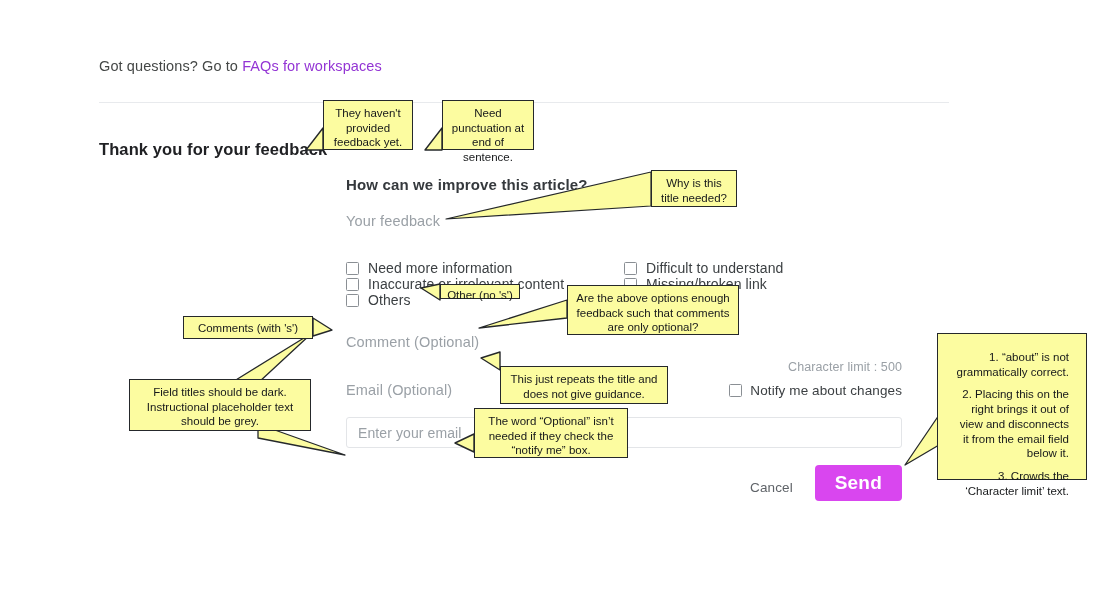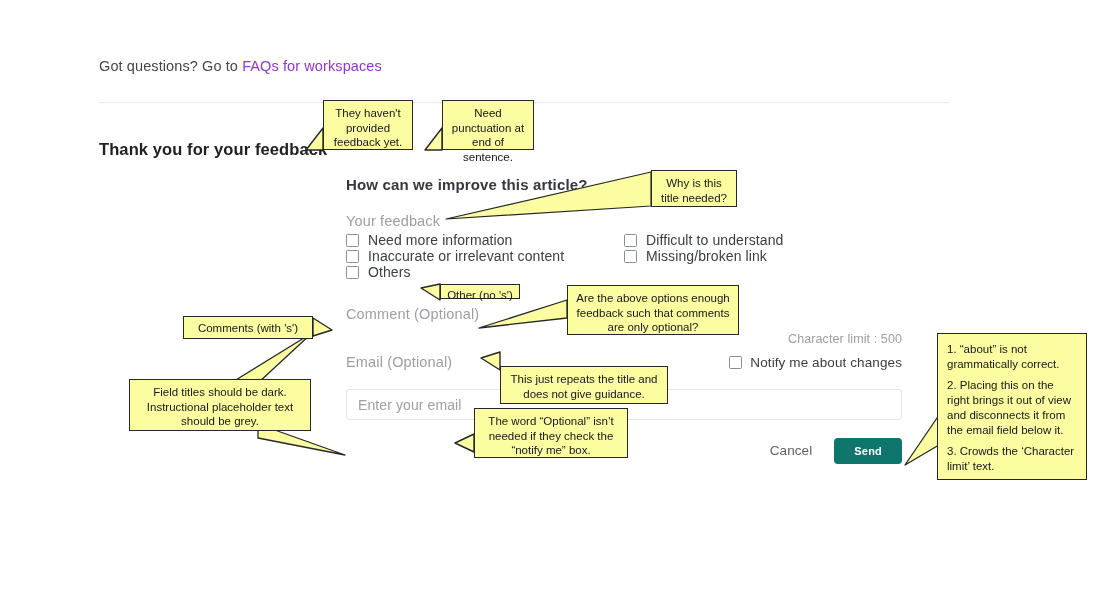--- a/index.html
+++ b/index.html
@@ -56,21 +56,21 @@
     letter-spacing: 0.15px;
     margin: 0 0 20px 0;
   }
   .field-label {
     font-size: 14.5px;
     color: #9aa0a6;
     letter-spacing: 0.15px;
     margin: 0;
   }
   .cb-grid {
-    margin-top: 3px;
+    margin-top: 31px;
     display: grid;
     grid-template-columns: 278px 278px;
     row-gap: 0;
   }
   .cb-row {
     display: flex;
     align-items: center;
     gap: 9px;
   }
   .cb-box {
@@ -144,23 +144,23 @@
     font-size: 13.5px;
     color: #5f6368;
     background: none;
     border: none;
     padding: 6px 4px;
     cursor: pointer;
     font-family: inherit;
     letter-spacing: 0.1px;
   }
   .btn-send {
-    font-size: 11px;
+    font-size: 19px;
     color: #ffffff;
-    background: #0f766e;
+    background: #d946ef;
     border: none;
     border-radius: 4px;
     padding: 7px 20px;
     cursor: pointer;
     font-family: inherit;
     font-weight: bold;
     letter-spacing: 0.2px;
   }
 
   
@@ -170,21 +170,21 @@
     border: 1.4px solid #25282b;
     box-sizing: border-box;
     font-size: 11.5px;
     line-height: 1.28;
     color: #16181a;
     text-align: center;
     padding: 5px 6px;
     z-index: 20;
   }
   .anno.left  { text-align: left; }
-  .anno p { margin: 0; }
+  .anno p { margin: 8px; text-align: right; }
   .anno p + p { margin-top: 7px; }
 
   
   .tails {
     position: absolute;
     left: 0; top: 0;
     width: 1111px; height: 589px;
     z-index: 10;
     pointer-events: none;
     overflow: visible;

